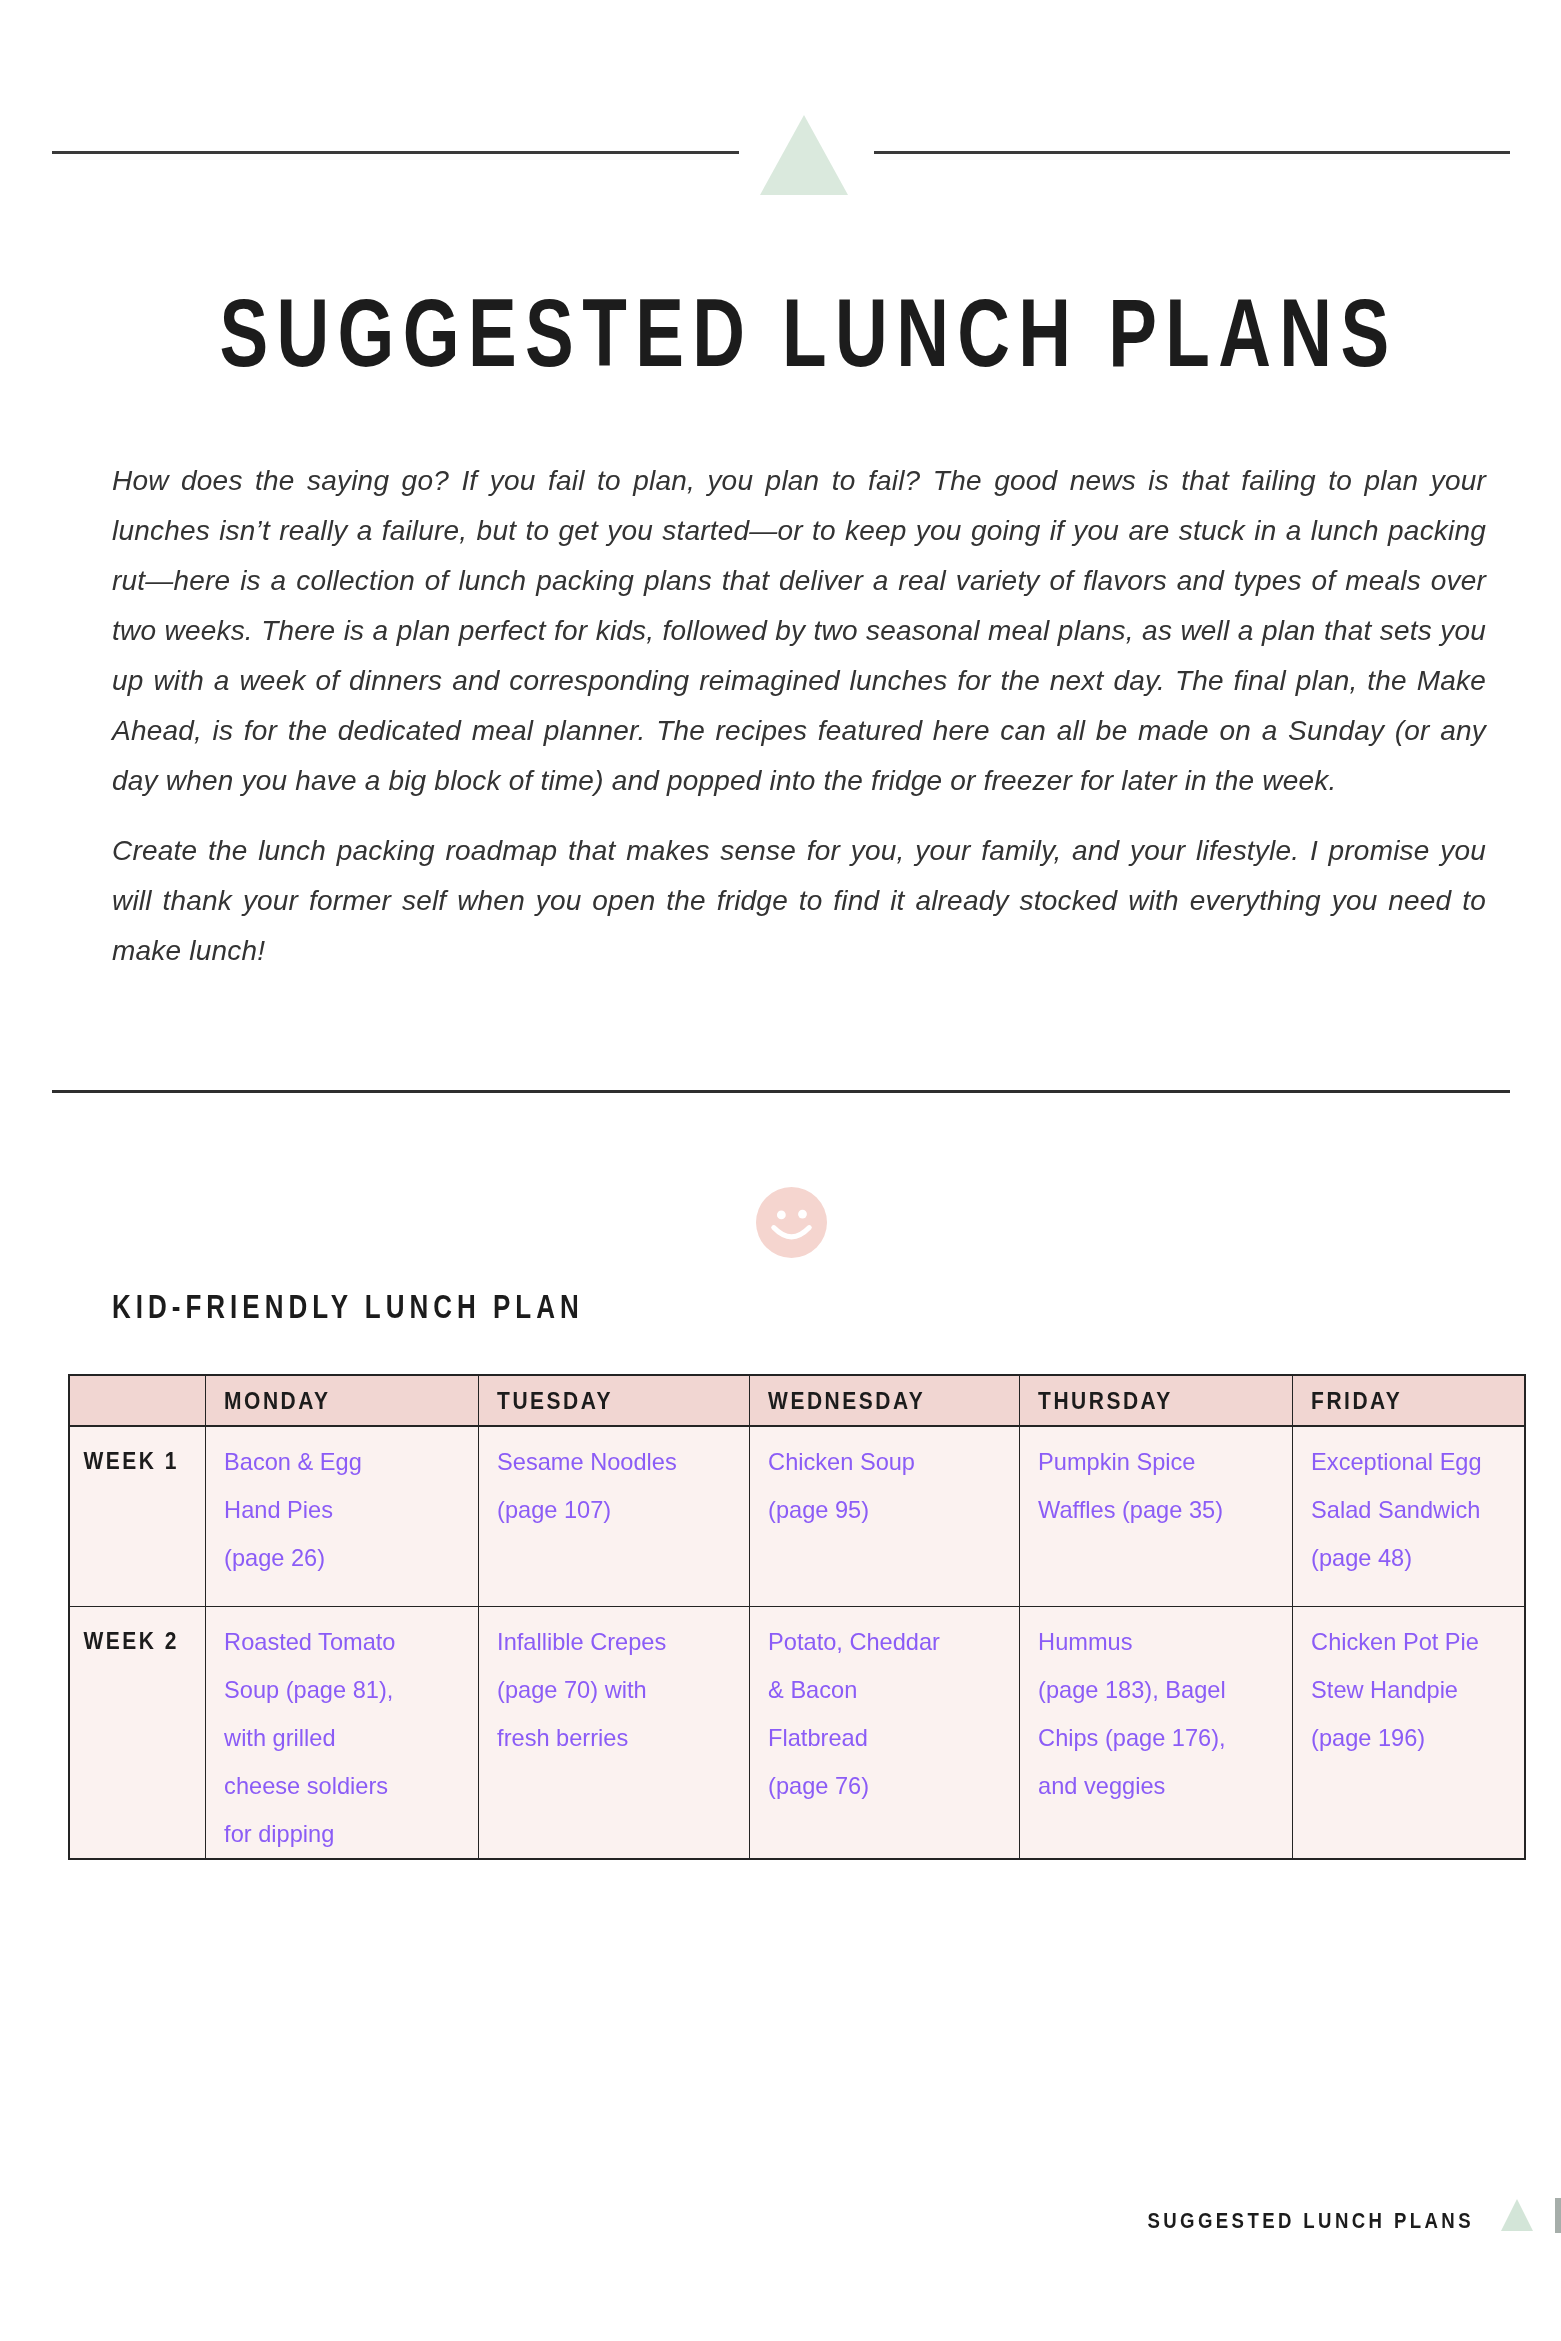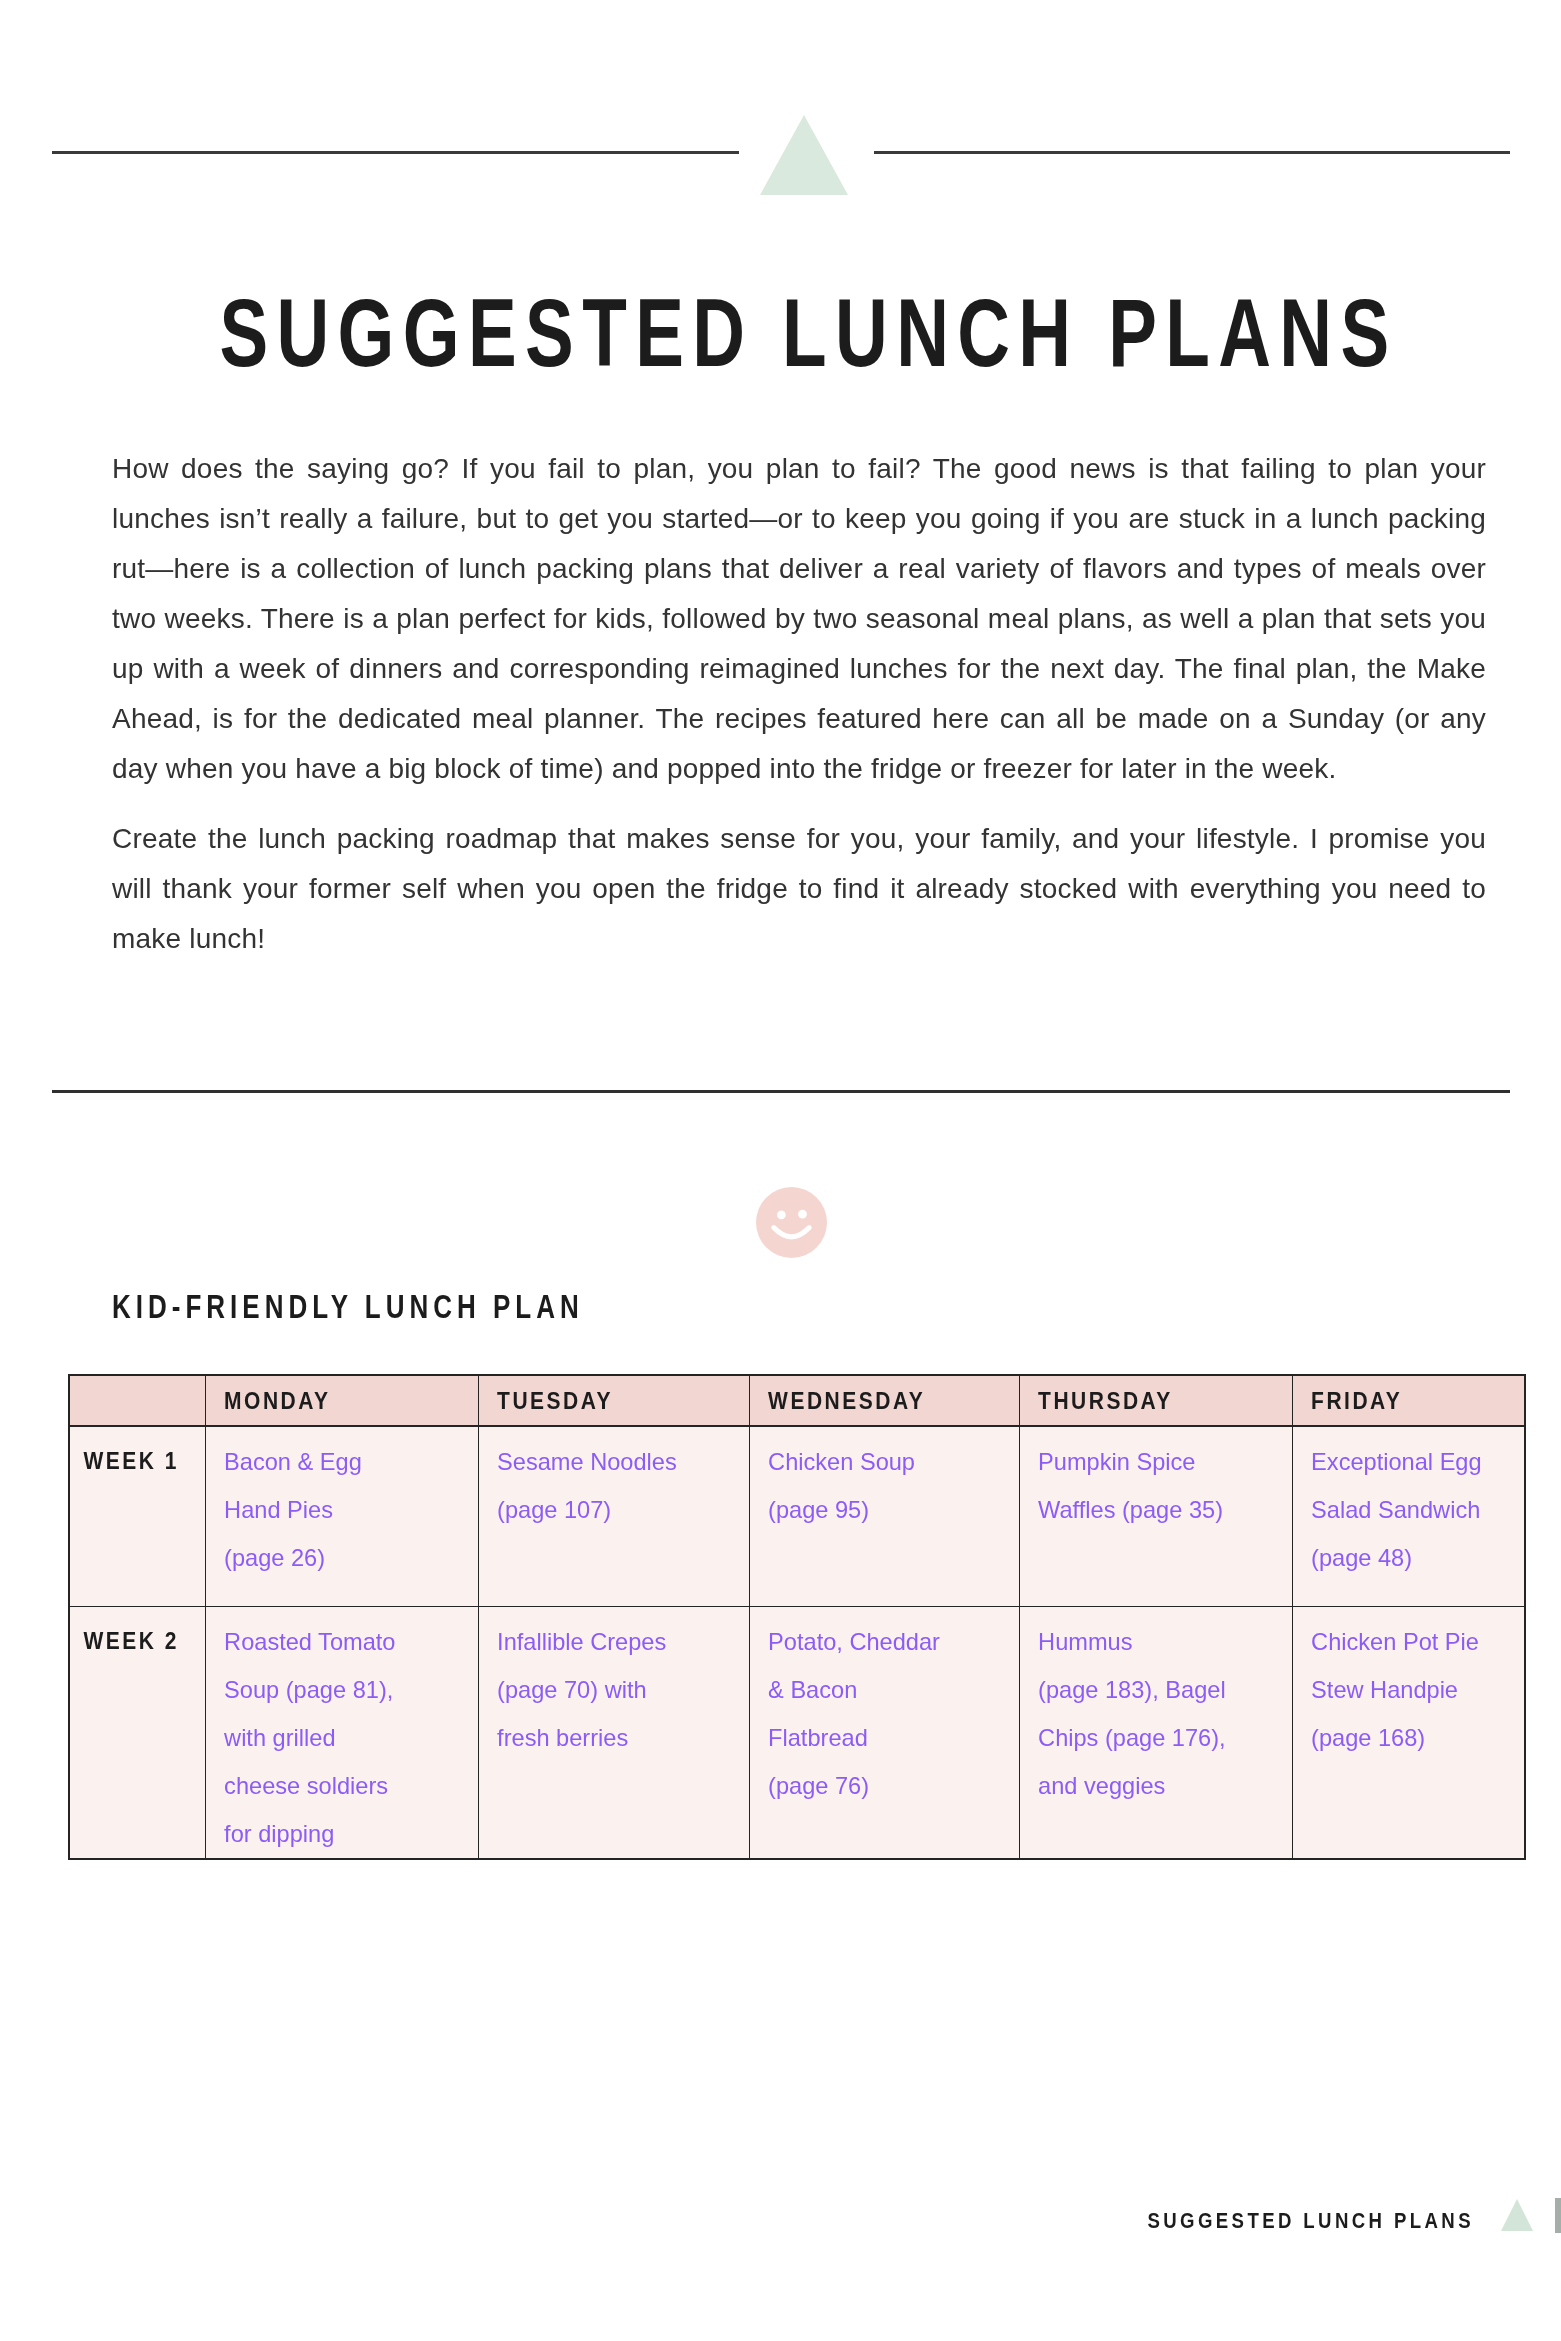--- a/index.html
+++ b/index.html
@@ -23,21 +23,21 @@
   .rule-left{left:52px;top:151px;width:687px;}
   .rule-right{left:874px;top:151px;width:636px;}
   .tri-up{width:0;height:0;border-left:44px solid transparent;border-right:44px solid transparent;border-bottom:80px solid var(--mint);position:absolute;left:760px;top:115px;}
 
   
   .title-wrap{position:absolute;left:112px;top:285px;width:1393px;text-align:center;}
   .title-wrap .cond{display:inline-block;transform:scaleY(1.32);transform-origin:center center;
     font-weight:bold;font-size:73px;line-height:95px;letter-spacing:8.4px;color:var(--ink);white-space:nowrap;}
 
   
-  .intro{position:absolute;left:112px;top:444px;width:1374px;}
+  .intro{position:absolute;left:112px;top:456px;width:1374px;font-style:italic;}
   .intro p{font-size:28px;line-height:50px;text-align:justify;color:var(--body-ink);letter-spacing:0.2px;}
   .intro p + p{margin-top:20px;}
 
   
   .divider{position:absolute;left:52px;top:1090px;width:1458px;height:2.5px;background:#2f2f2f;}
 
   
   .smiley{position:absolute;left:756px;top:1187px;width:71px;height:71px;}
 
   
@@ -148,21 +148,21 @@
         <td>Potato, Cheddar
 &amp; Bacon
 Flatbread
 (page 76)</td>
         <td>Hummus
 (page 183), Bagel
 Chips (page 176),
 and veggies</td>
         <td>Chicken Pot Pie
 Stew Handpie
-(page 168)</td>
+(page 196)</td>
       </tr>
     </tbody>
   </table>
 
   <div class="footer-text">
     <span class="cond">SUGGESTED LUNCH PLANS</span>
   </div>
   <div class="footer-tri"></div>
   <div class="edge-sliver"></div>
 

